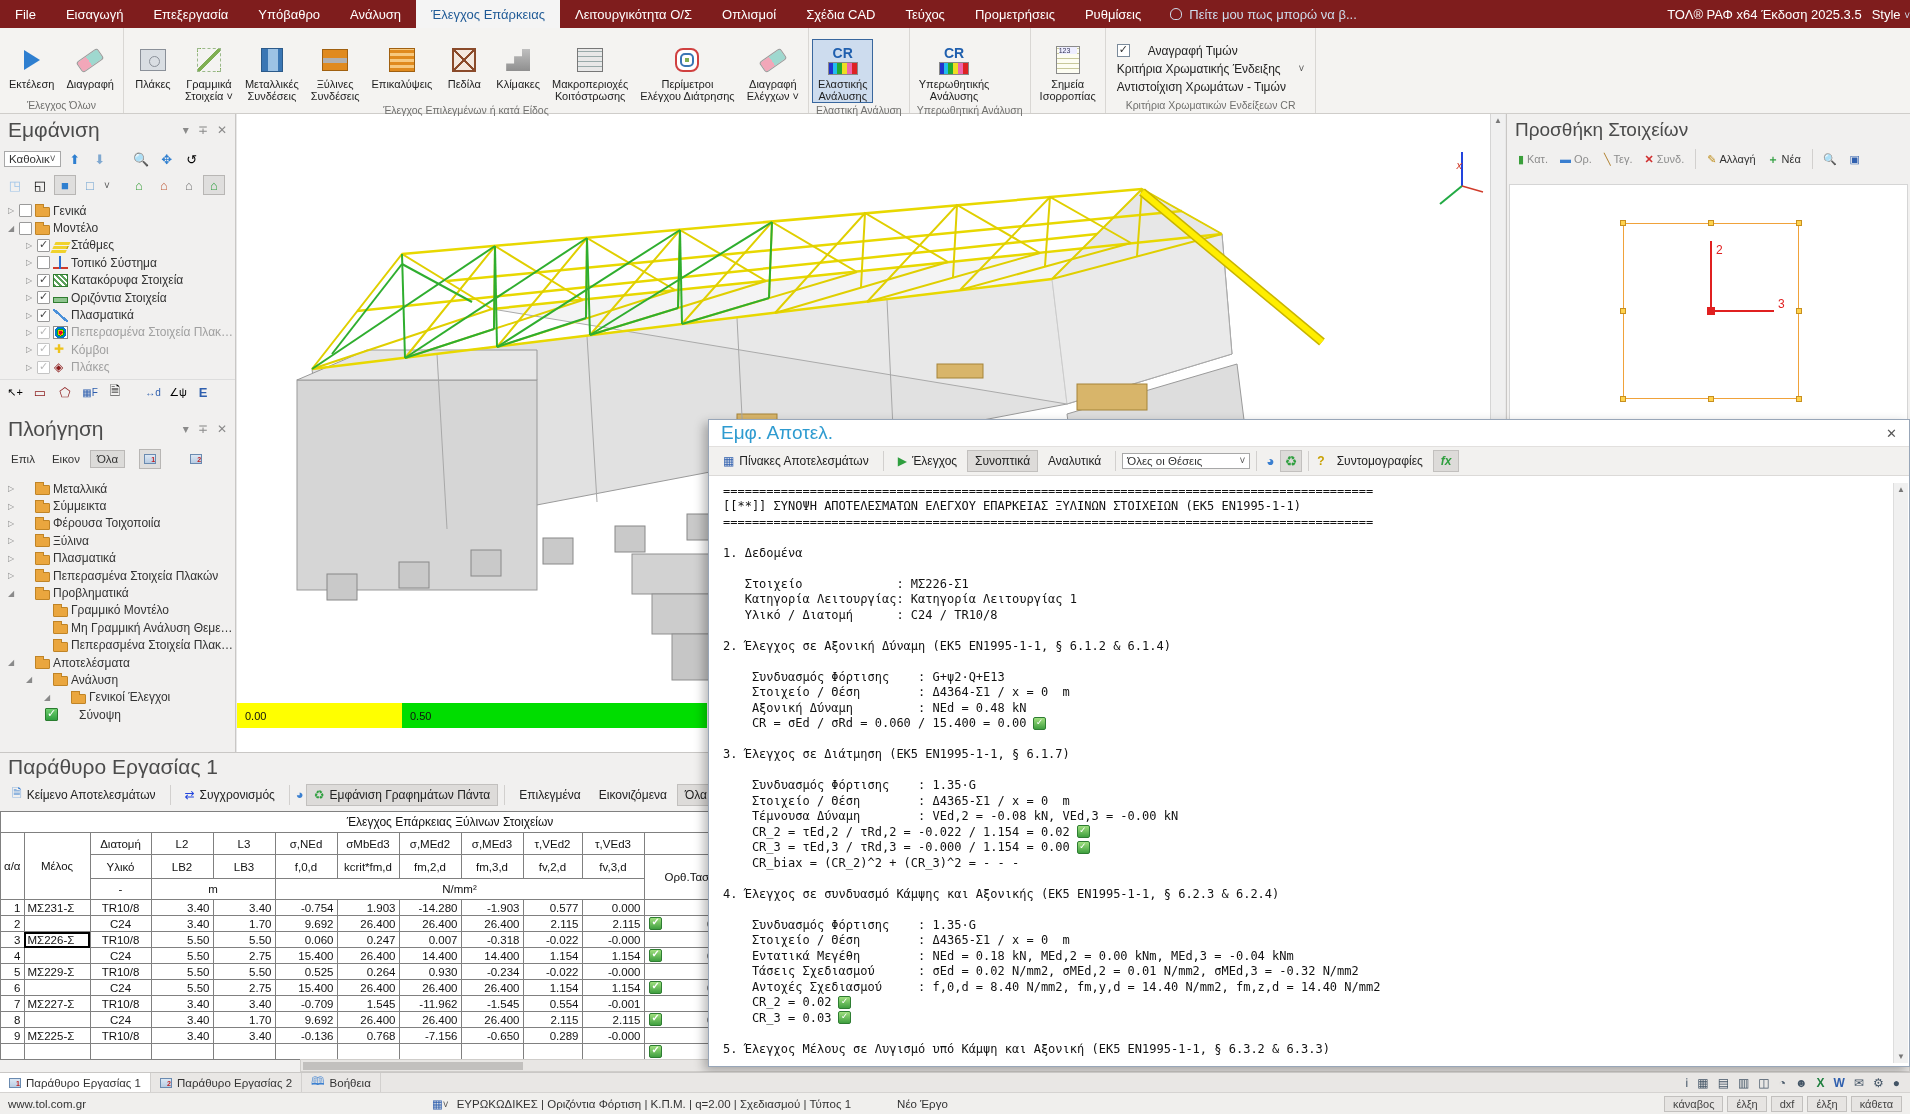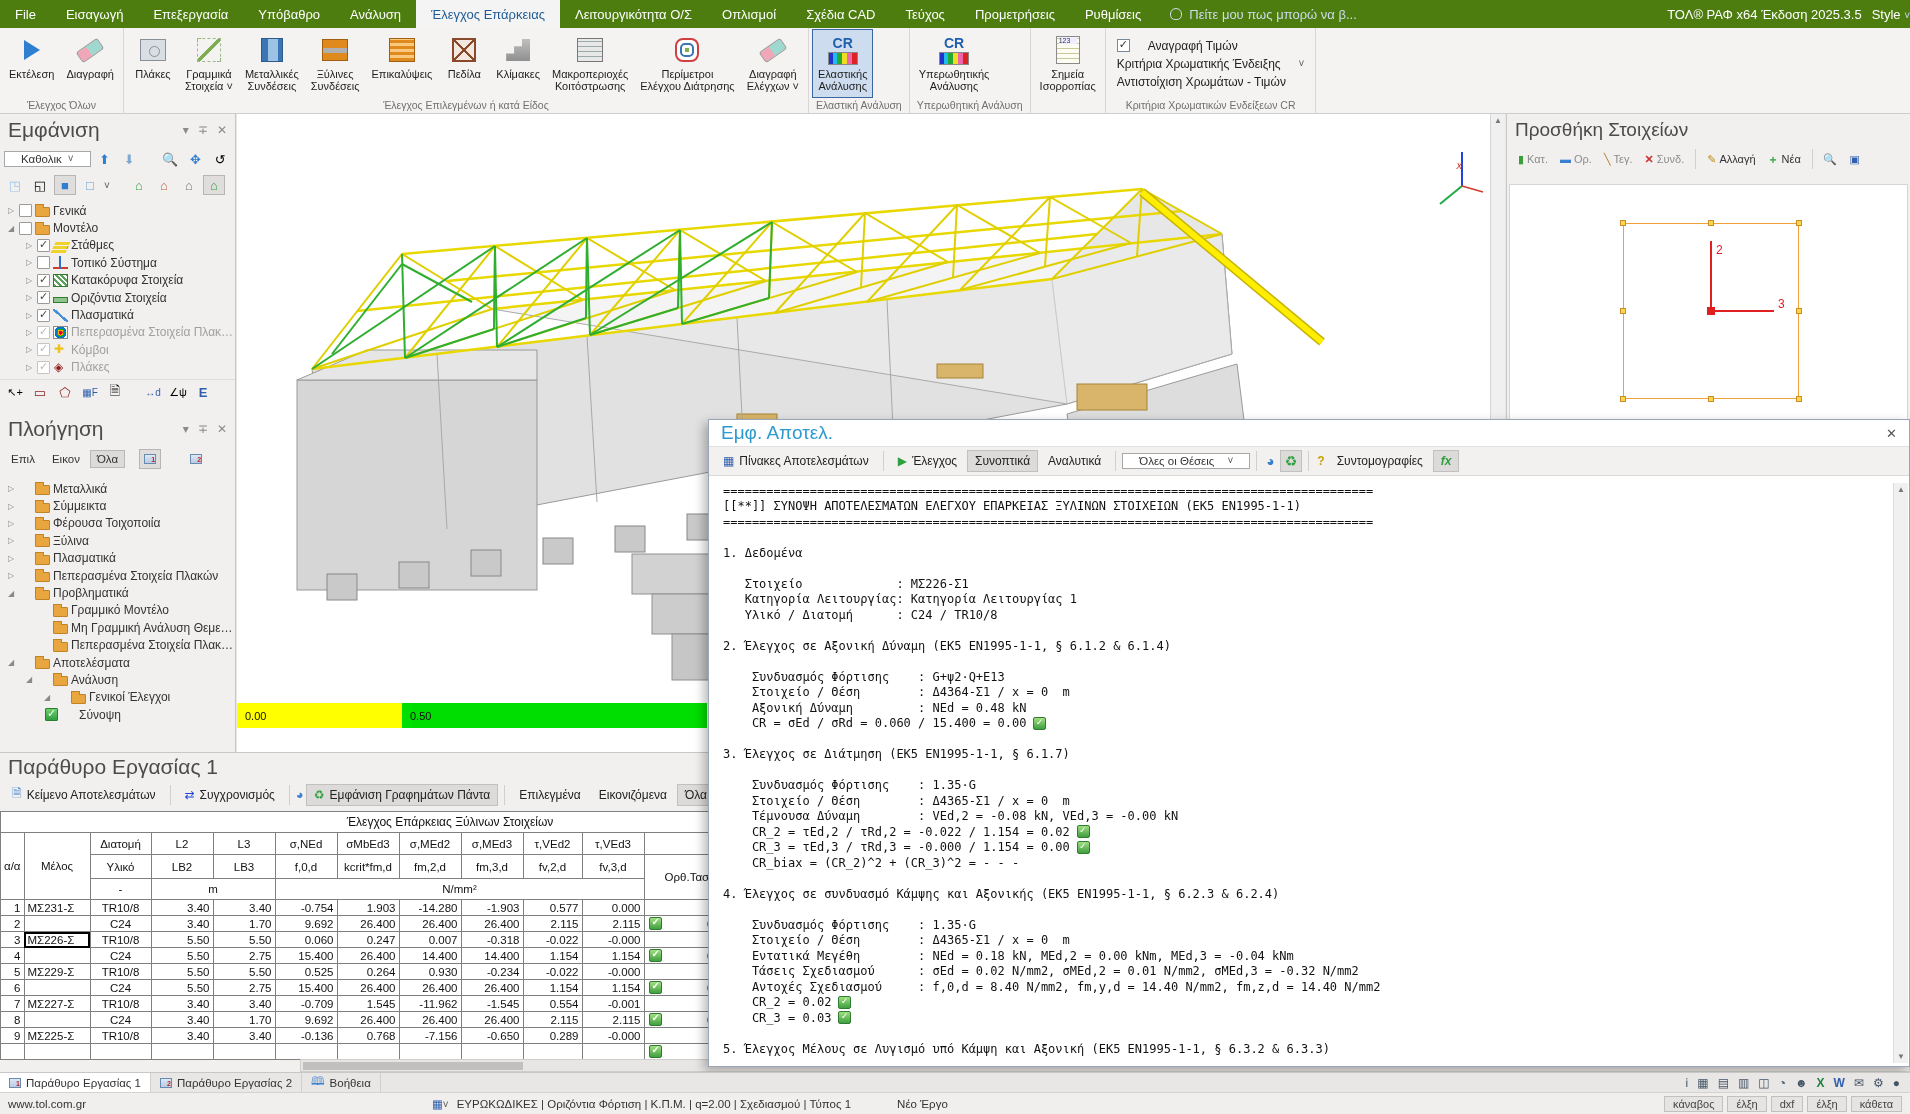--- a/index.html
+++ b/index.html
@@ -1,28 +1,28 @@
 <!DOCTYPE html>
 <html><head>
 <meta charset="utf-8">
 <style>
   * { box-sizing: border-box; margin: 0; padding: 0; }
   html,body { width:1910px; height:1114px; overflow:hidden; font-family:"Liberation Sans",sans-serif; background:#e8e8e8; position:relative; }
 
   
-  .menubar{position:absolute;left:0;top:0;width:1910px;height:28px;background:#4d7c0f;display:flex;align-items:stretch;color:#fff;font-size:13px;z-index:20;}
+  .menubar{position:absolute;left:0;top:0;width:1910px;height:28px;background:#7f1d1d;display:flex;align-items:stretch;color:#fff;font-size:13px;z-index:20;}
   .mi{padding:0 15px;display:flex;align-items:center;cursor:default;white-space:nowrap;}
   .mi.active{background:#f4f4f4;color:#1f5a96;}
   .mb-search{display:flex;align-items:center;gap:7px;color:#cfdcec;padding:0 14px;}
   .bulb{width:12px;height:12px;border:1px solid #cfdcec;border-radius:50% 50% 40% 40%;position:relative;}
   .mb-right{margin-left:auto;display:flex;align-items:center;gap:10px;color:#fff;}
 
   
   .ribbon{position:absolute;left:0;top:28px;width:1910px;height:86px;background:#f4f3f1;border-bottom:1px solid #cfcdca;display:flex;z-index:10;}
-  .rgroup{display:flex;flex-direction:column;border-right:1px solid #d9d7d4;padding:1px 3px 0 3px;}
+  .rgroup{display:flex;flex-direction:column;border-right:1px solid #d9d7d4;padding:11px 3px 0 3px;}
   .rbtns{display:flex;flex:1;align-items:stretch;}
   .rcap{font-size:10.5px;color:#70706e;text-align:center;height:15px;line-height:14px;white-space:nowrap;padding:0 4px;}
   .rbtn{display:flex;flex-direction:column;align-items:center;justify-content:flex-start;padding:3px 5px 0 5px;min-width:52px;border:1px solid transparent;}
   .rbtn.pressed{background:#cddcee;border-color:#39679e;}
   .ric{height:34px;display:flex;align-items:center;justify-content:center;margin-bottom:1px;}
   .rlb{font-size:11px;line-height:12px;text-align:center;color:#1e1e1e;white-space:pre-line;}
   .ic-play{width:0;height:0;border-left:16px solid #2f7fd0;border-top:10px solid transparent;border-bottom:10px solid transparent;}
   .ic-eraser{width:26px;height:13px;border-radius:3px;background:linear-gradient(90deg,#f2a7b9 45%,#9fd8cf 45%);border:1px solid #999;transform:rotate(-35deg);}
   .ic-slab{width:26px;height:22px;background:#d9dee3;border:1px solid #8a9099;position:relative;}
   .ic-slab::after{content:"";position:absolute;left:8px;top:6px;width:9px;height:9px;border:1px solid #8a9099;border-radius:50%;}
@@ -47,21 +47,21 @@
   .cbx.on::after{content:"✓";position:absolute;left:1px;top:-2px;font-size:11px;color:#333;}
   .ddv{color:#555;font-size:10px;}
 
   
   .lpanel{position:absolute;left:0;width:236px;background:#f1f0ef;border-right:1px solid #c9c7c5;}
   .phead{height:32px;display:flex;align-items:center;padding:0 8px;color:#4b4b4b;font-size:21px;font-weight:400;}
   .phead .hicons{margin-left:auto;display:flex;gap:9px;color:#8a8a8a;font-size:12px;}
   .ptool{display:flex;align-items:center;gap:3px;padding:0 4px;height:26px;}
   .tico{width:22px;height:20px;display:flex;align-items:center;justify-content:center;font-size:13px;border:1px solid transparent;}
   .tico.pressed{background:#dfdedd;border-color:#b8b6b4;}
-  .combo{border:1px solid #a8a8a8;background:#fff;font-size:11.5px;color:#333;padding:1px 16px;display:flex;align-items:flex-start;gap:6px;white-space:nowrap;}
+  .combo{border:1px solid #a8a8a8;background:#fff;font-size:11.5px;color:#333;padding:1px 4px;display:flex;align-items:flex-start;gap:0;white-space:nowrap;}
   .tree{font-size:12px;color:#333;}
   .trow{height:17.4px;display:flex;align-items:center;gap:3px;white-space:nowrap;overflow:hidden;}
   .i0{padding-left:6px;}.i1{padding-left:24px;}.i2{padding-left:42px;}.i3{padding-left:32px;}
   .exp{width:10px;font-size:8px;color:#8a8a8a;flex:none;text-align:center;}
   .cb{width:13px;height:13px;border:1px solid #9a9a9a;background:#fff;flex:none;position:relative;border-radius:1px;}
   .cb.ch::after{content:"✓";position:absolute;left:1px;top:-2px;font-size:11px;color:#444;}
   .cb.chg{border-color:#c4c4c4;}
   .cb.chg::after{content:"✓";position:absolute;left:1px;top:-2px;font-size:11px;color:#b8b8b8;}
   .cb.grn{background:linear-gradient(#6fcf6f,#2f9f3f);border-color:#2a7d2f;}
   .cb.grn::after{content:"✓";position:absolute;left:1px;top:-2px;font-size:11px;color:#fff;}

